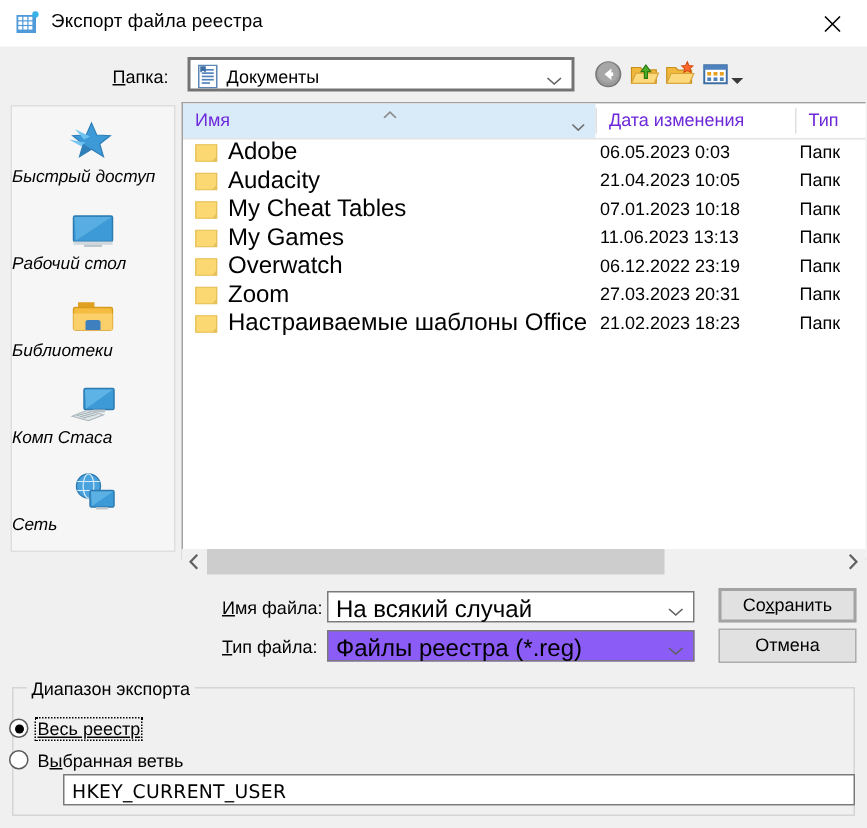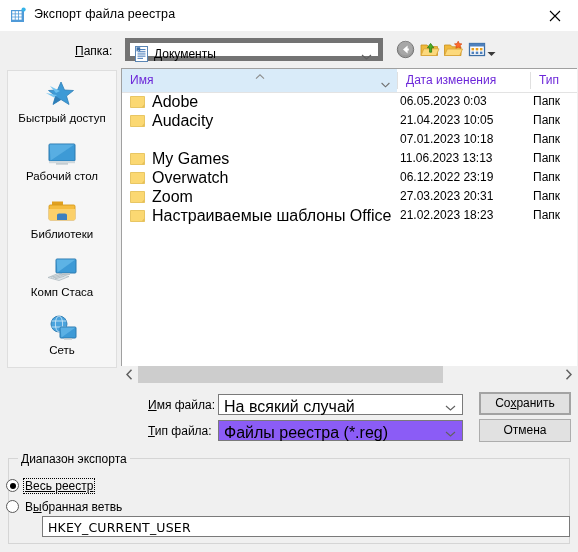--- a/index.html
+++ b/index.html
@@ -60,21 +60,21 @@
     left: 75px; top: 44px;
     font-size: 12px;
     white-space: nowrap;
   }
   .folder-label u { text-decoration: underline; }
   .folder-combo {
     position: absolute;
     left: 125px; top: 38px;
     width: 258px; height: 23px;
     background: #ffffff;
-    border: 5px solid #737373;
+    border: 2px solid #737373;
     box-sizing: border-box;
   }
   .folder-combo .fc-icon {
     position: absolute;
     left: 4px; top: 3px;
     width: 15px; height: 16px;
   }
   .folder-combo .fc-text {
     position: absolute;
     left: 24px; top: 4px;
@@ -112,22 +112,23 @@
     width: 110px; height: 298px;
     background: #f6f6f6;
     border: 1px solid #dedede;
     box-sizing: border-box;
   }
   .place {
     position: absolute;
     left: 0;
     width: 108px;
     height: 56px;
-    text-align: center;
-    cursor: default;
+    text-align: left;
+    cursor: default;
+    font-style: italic;
   }
   .place .p-icon {
     height: 33px;
     display: flex;
     align-items: flex-end;
     justify-content: center;
   }
   .place .p-label {
     margin-top: 2px;
     font-size: 11.5px;
@@ -611,20 +612,29 @@
               <path d="M14.5 9 L14.5 12.5 L11.5 12.5 Z" fill="#e6c05a"></path>
             </svg>
           </span>
           <span class="n-text">Audacity</span>
         </span>
         <span class="c-date">21.04.2023 10:05</span>
         <span class="c-type">Папк</span>
       </div>
 
       <div class="lv-row">
+        <span class="c-name">
+          <span class="folder-ico">
+            <svg width="16" height="14" viewBox="0 0 16 14">
+              <path d="M0.5 1.5 L14.5 1.5 L14.5 12.5 L0.5 12.5 Z" fill="#fbd872" stroke="#e2bd4e" stroke-width="0.8"></path>
+              <path d="M14.5 9 L14.5 12.5 L11.5 12.5 Z" fill="#e6c05a"></path>
+            </svg>
+          </span>
+          <span class="n-text">My Cheat Tables</span>
+        </span>
         <span class="c-date">07.01.2023 10:18</span>
         <span class="c-type">Папк</span>
       </div>
 
       <div class="lv-row">
         <span class="c-name">
           <span class="folder-ico">
             <svg width="16" height="14" viewBox="0 0 16 14">
               <path d="M0.5 1.5 L14.5 1.5 L14.5 12.5 L0.5 12.5 Z" fill="#fbd872" stroke="#e2bd4e" stroke-width="0.8"></path>
               <path d="M14.5 9 L14.5 12.5 L11.5 12.5 Z" fill="#e6c05a"></path>

